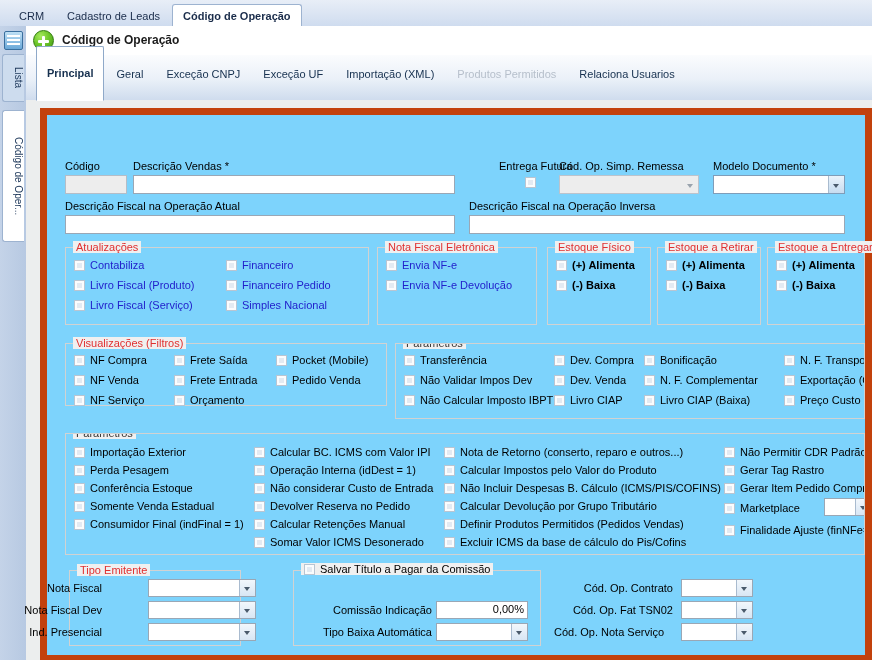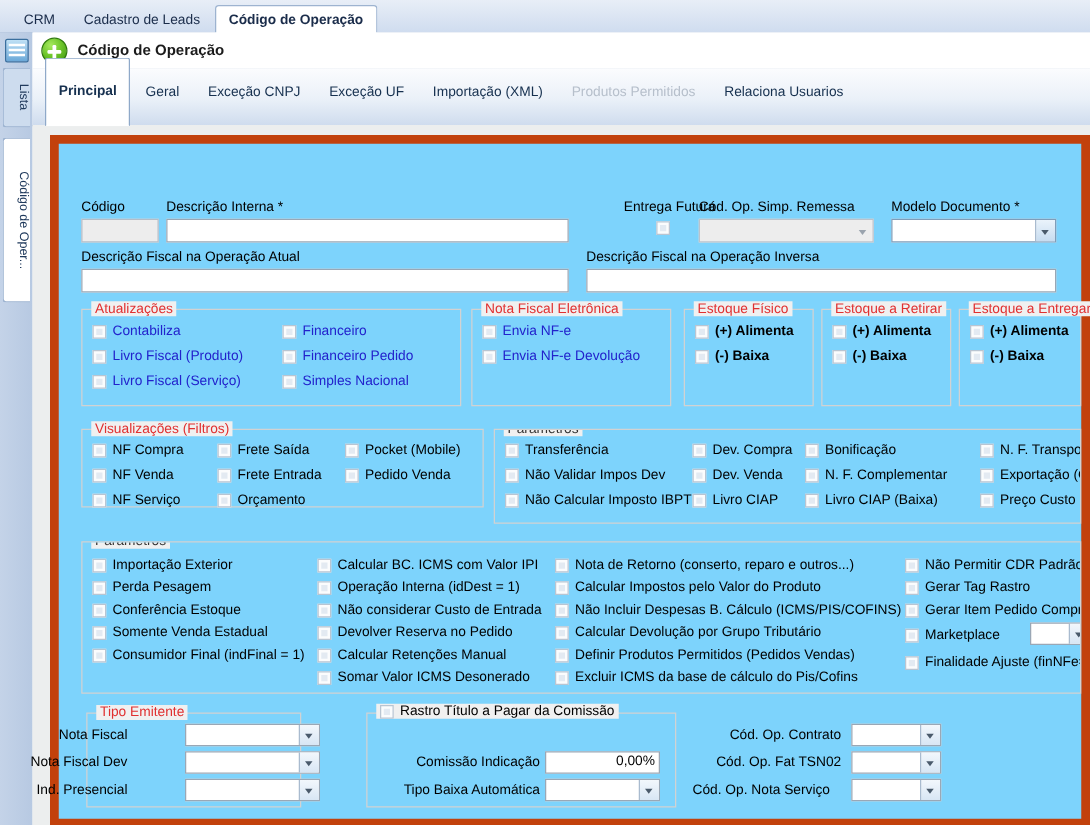--- a/index.html
+++ b/index.html
@@ -187,21 +187,21 @@
       <div class="itab">Relaciona Usuarios</div>
     </div>
   </div>
 
   <div class="panel">
     <div class="card">
 
       <div class="lbl" style="left:18px;top:45px">Código</div>
       <div class="tb ro" style="left:18px;top:60px;width:62px;height:19px"></div>
 
-      <div class="lbl" style="left:86px;top:45px">Descrição Interna *</div>
+      <div class="lbl" style="left:86px;top:45px">Descrição Vendas *</div>
       <div class="tb" style="left:86px;top:60px;width:322px;height:19px"></div>
 
       <div class="lbl" style="left:452px;top:45px">Entrega Futura</div>
       <div class="cb" style="left:478px;top:62px">
         <span class="bx">
             <i></i>
           </span>
       </div>
 
       <div class="lbl" style="left:512px;top:45px">Cód. Op. Simp. Remessa</div>
@@ -609,21 +609,21 @@
         <div class="combo" style="left:78px;top:52px;width:108px;height:18px">
           <span class="btn"></span>
         </div>
       </div>
 
       <div class="gb" style="left:246px;top:455px;width:248px;height:76px">
         <div class="cb" style="left:7px;top:-8px;background:#f0f0f0;padding:0 3px">
           <span class="bx">
               <i></i>
             </span>
-          <span class="tx">Rastro Título a Pagar da Comissão</span>
+          <span class="tx">Salvar Título a Pagar da Comissão</span>
         </div>
         <div class="lbl" style="right:108px;top:33px">Comissão Indicação</div>
         <div class="tb" style="left:142px;top:30px;width:92px;height:18px;text-align:right">0,00%</div>
         <div class="lbl" style="right:108px;top:55px">Tipo Baixa Automática</div>
         <div class="combo" style="left:142px;top:52px;width:92px;height:18px">
           <span class="btn"></span>
         </div>
       </div>
 
       <div>

